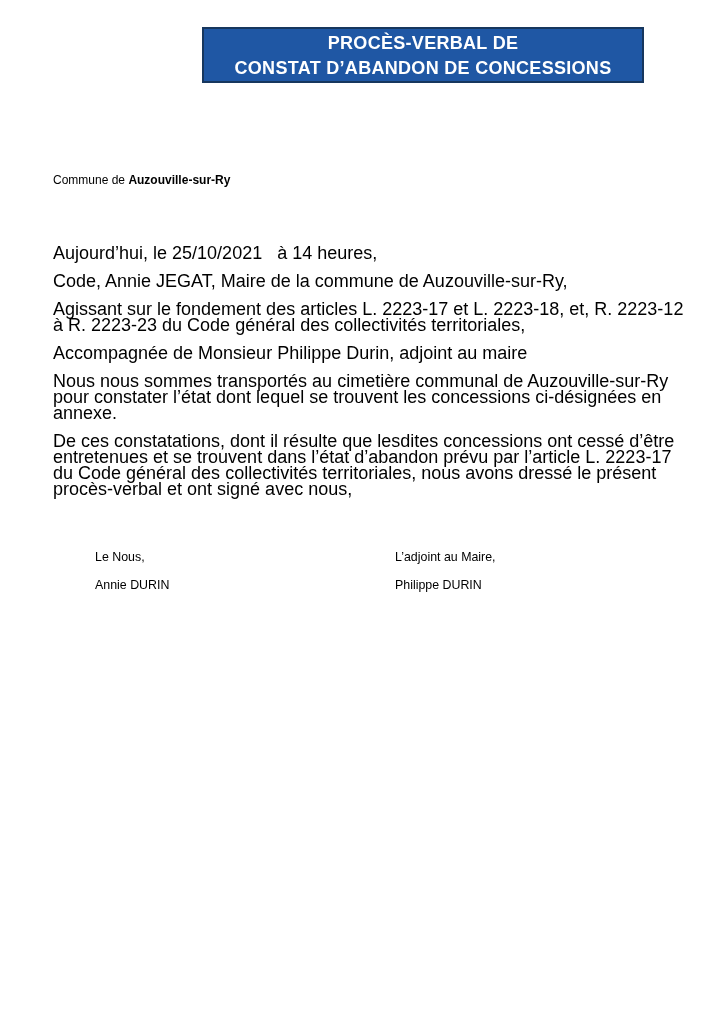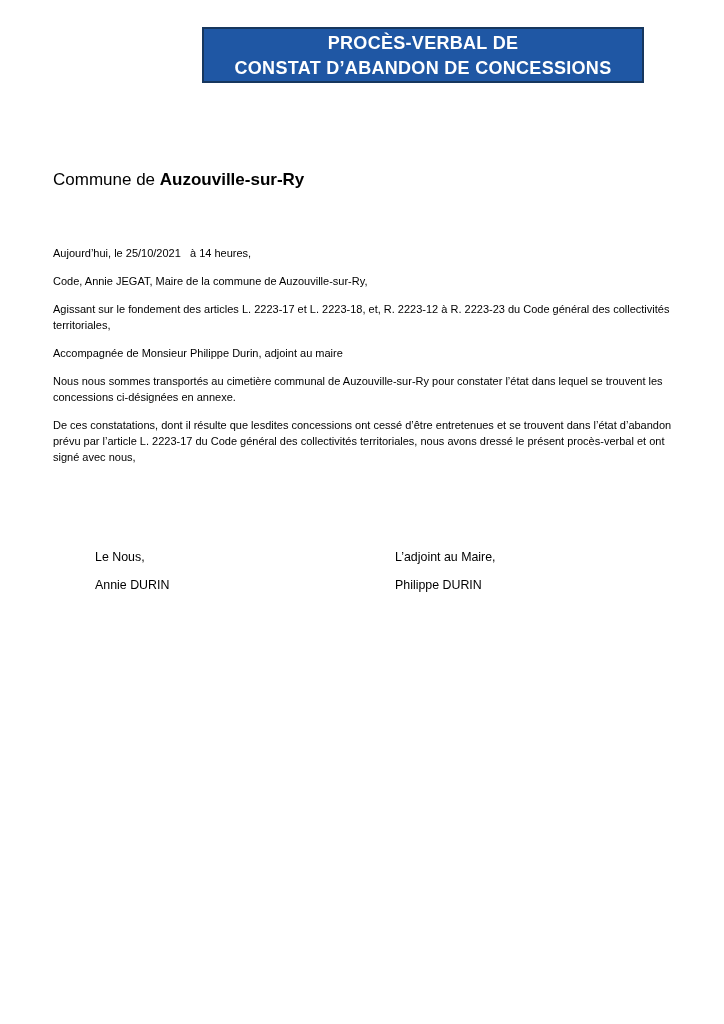--- a/index.html
+++ b/index.html
@@ -33,31 +33,31 @@
     font-weight:bold;
     font-size:18px;
     line-height:25px;
     letter-spacing:0.3px;
     padding-top:2px;
   }
   .commune{
     position:absolute;
     left:53px;
     top:172px;
-    font-size:17px;
+    font-size:12px;
     line-height:16px;
     white-space:pre-wrap;
   }
   .commune .b{font-weight:bold;}
   .paras{
     position:absolute;
     left:53px;
     top:245px;
     width:640px;
-    font-size:11px;
+    font-size:18px;
     line-height:16px;
   }
   .paras p{
     margin:0 0 12px 0;
     white-space:pre-wrap;
   }
   .sig{
     position:absolute;
     top:549px;
     font-size:12.4px;
@@ -77,21 +77,21 @@
     <div>CONSTAT D’ABANDON DE CONCESSIONS</div>
   </div>
 
   <p class="commune"><span>Commune de </span><span class="b">Auzouville-sur-Ry</span></p>
 
   <div class="paras">
     <p>Aujourd’hui, le 25/10/2021   à 14 heures,</p>
     <p>Code, Annie JEGAT, Maire de la commune de Auzouville-sur-Ry,</p>
     <p>Agissant sur le fondement des articles L. 2223-17 et L. 2223-18, et, R. 2223-12 à R. 2223-23 du Code général des collectivités territoriales,</p>
     <p>Accompagnée de Monsieur Philippe Durin, adjoint au maire</p>
-    <p>Nous nous sommes transportés au cimetière communal de Auzouville-sur-Ry pour constater l’état dans lequel se trouvent les concessions ci-désignées en annexe.</p>
+    <p>Nous nous sommes transportés au cimetière communal de Auzouville-sur-Ry pour constater l’état dont lequel se trouvent les concessions ci-désignées en annexe.</p>
     <p>De ces constatations, dont il résulte que lesdites concessions ont cessé d’être entretenues et se trouvent dans l’état d’abandon prévu par l’article L. 2223-17 du Code général des collectivités territoriales, nous avons dressé le présent procès-verbal et ont signé avec nous,</p>
   </div>
 
   <div class="sig sig-left">
     <p>Le Nous,</p>
     <p>Annie DURIN</p>
   </div>
 
   <div class="sig sig-right">
     <p>L’adjoint au Maire,</p>

